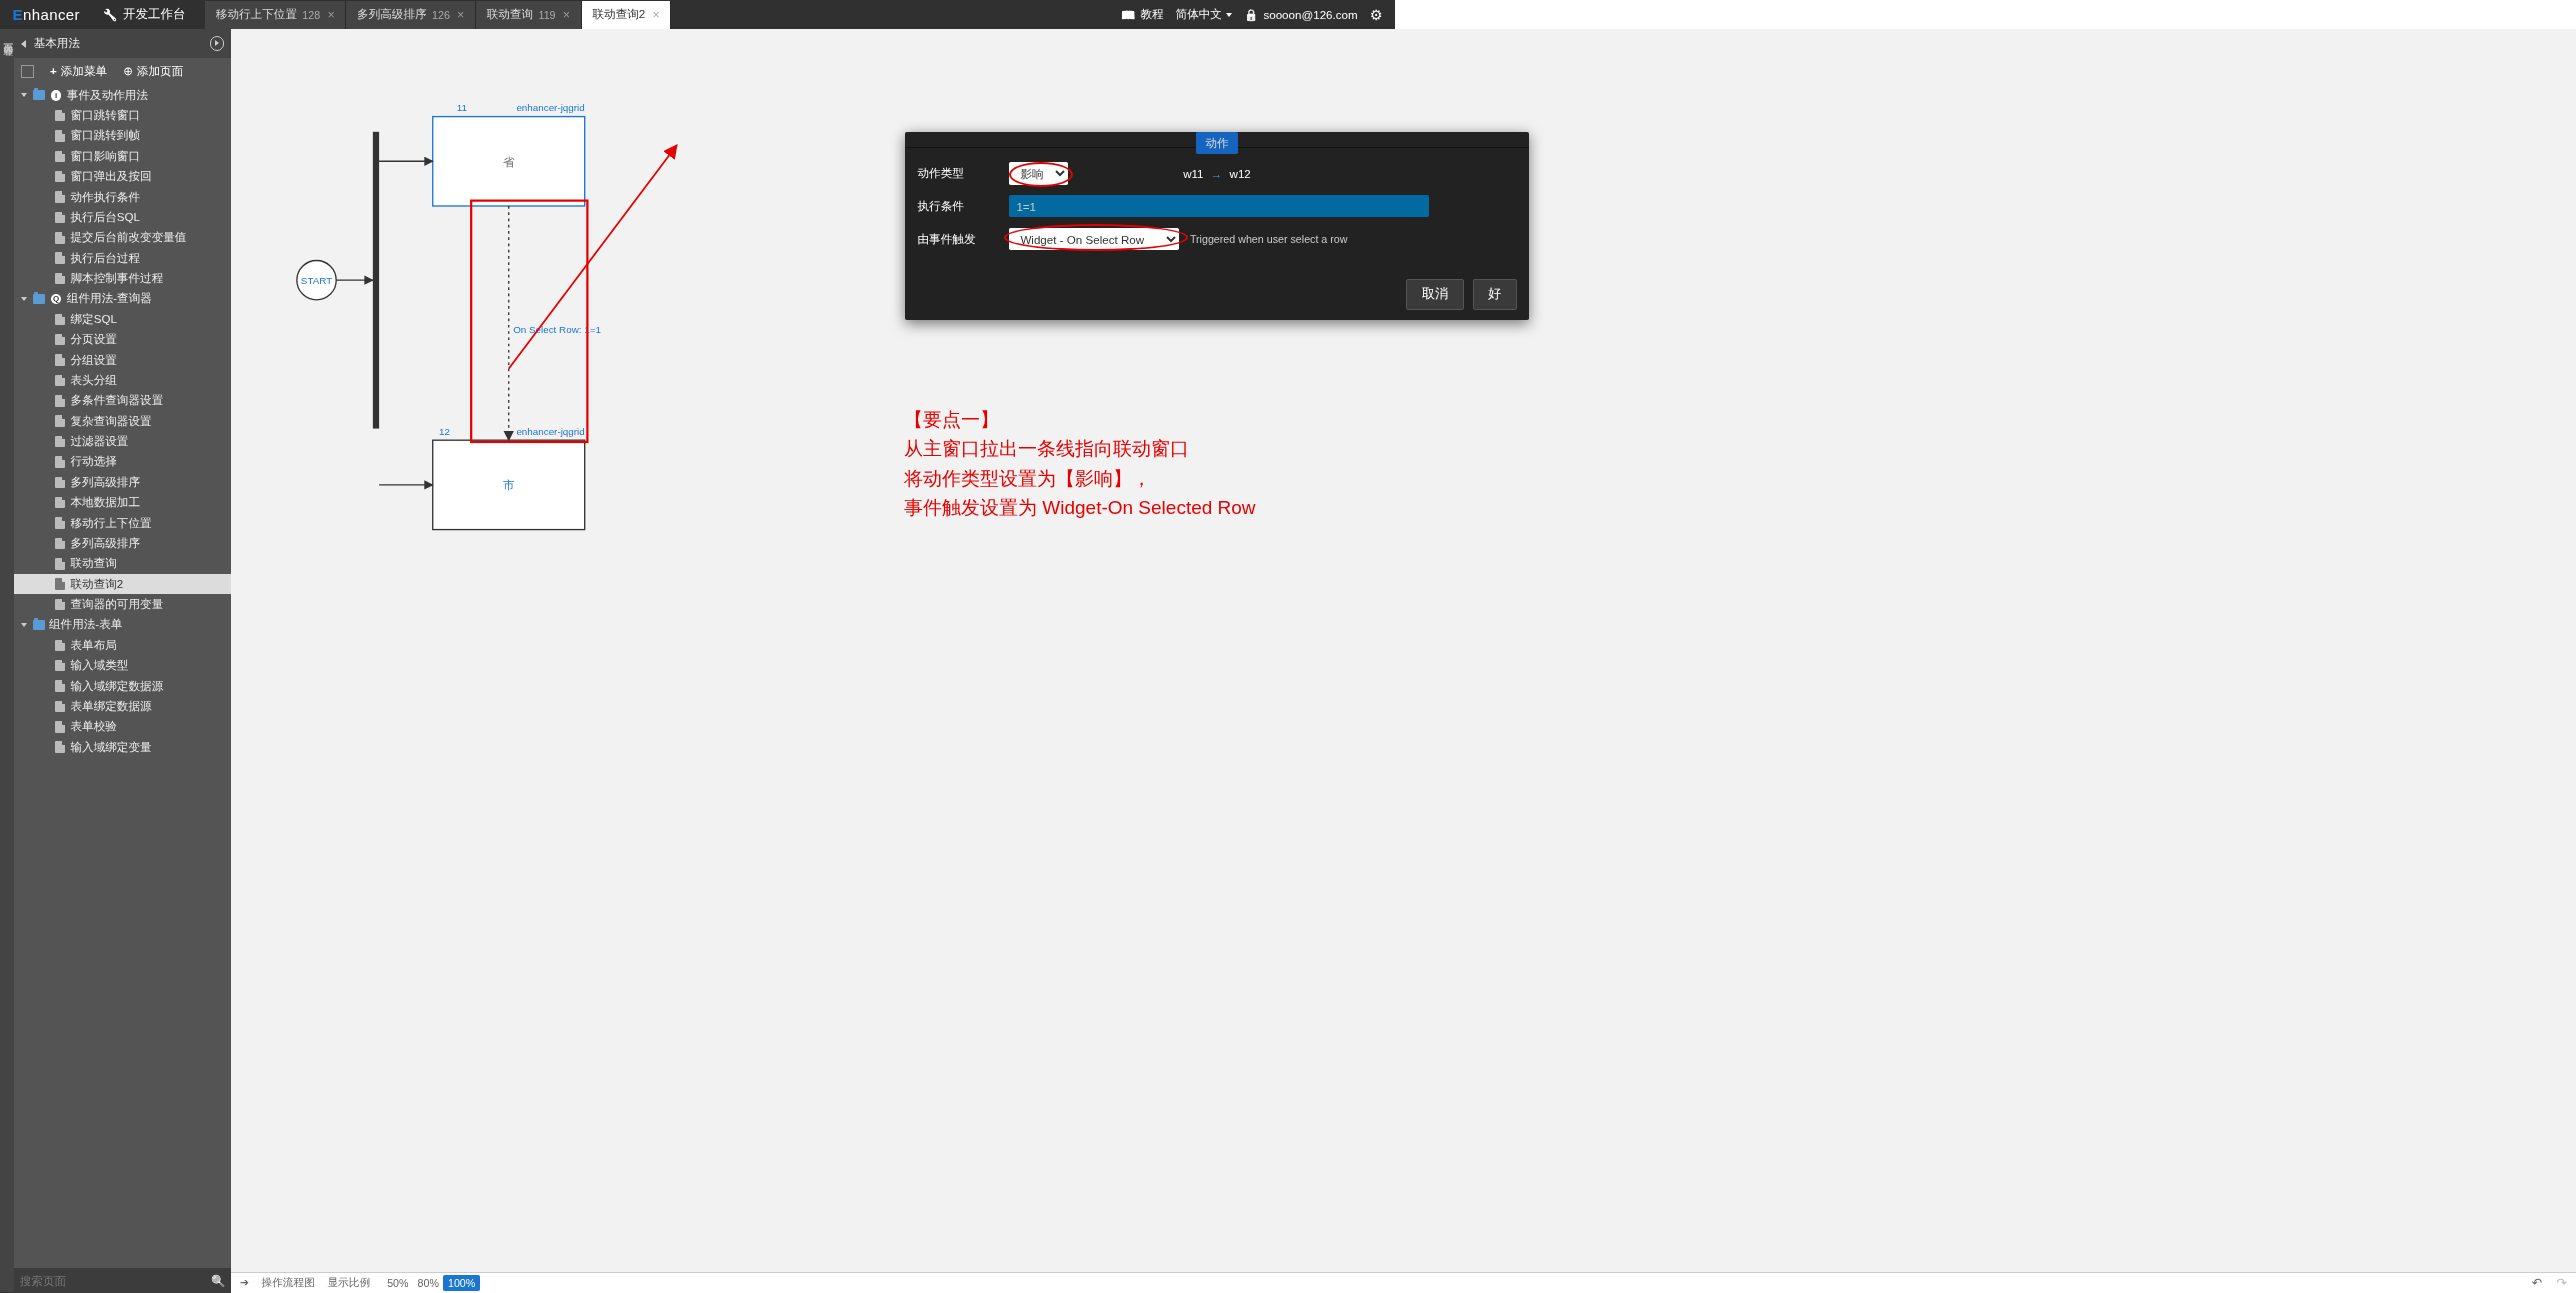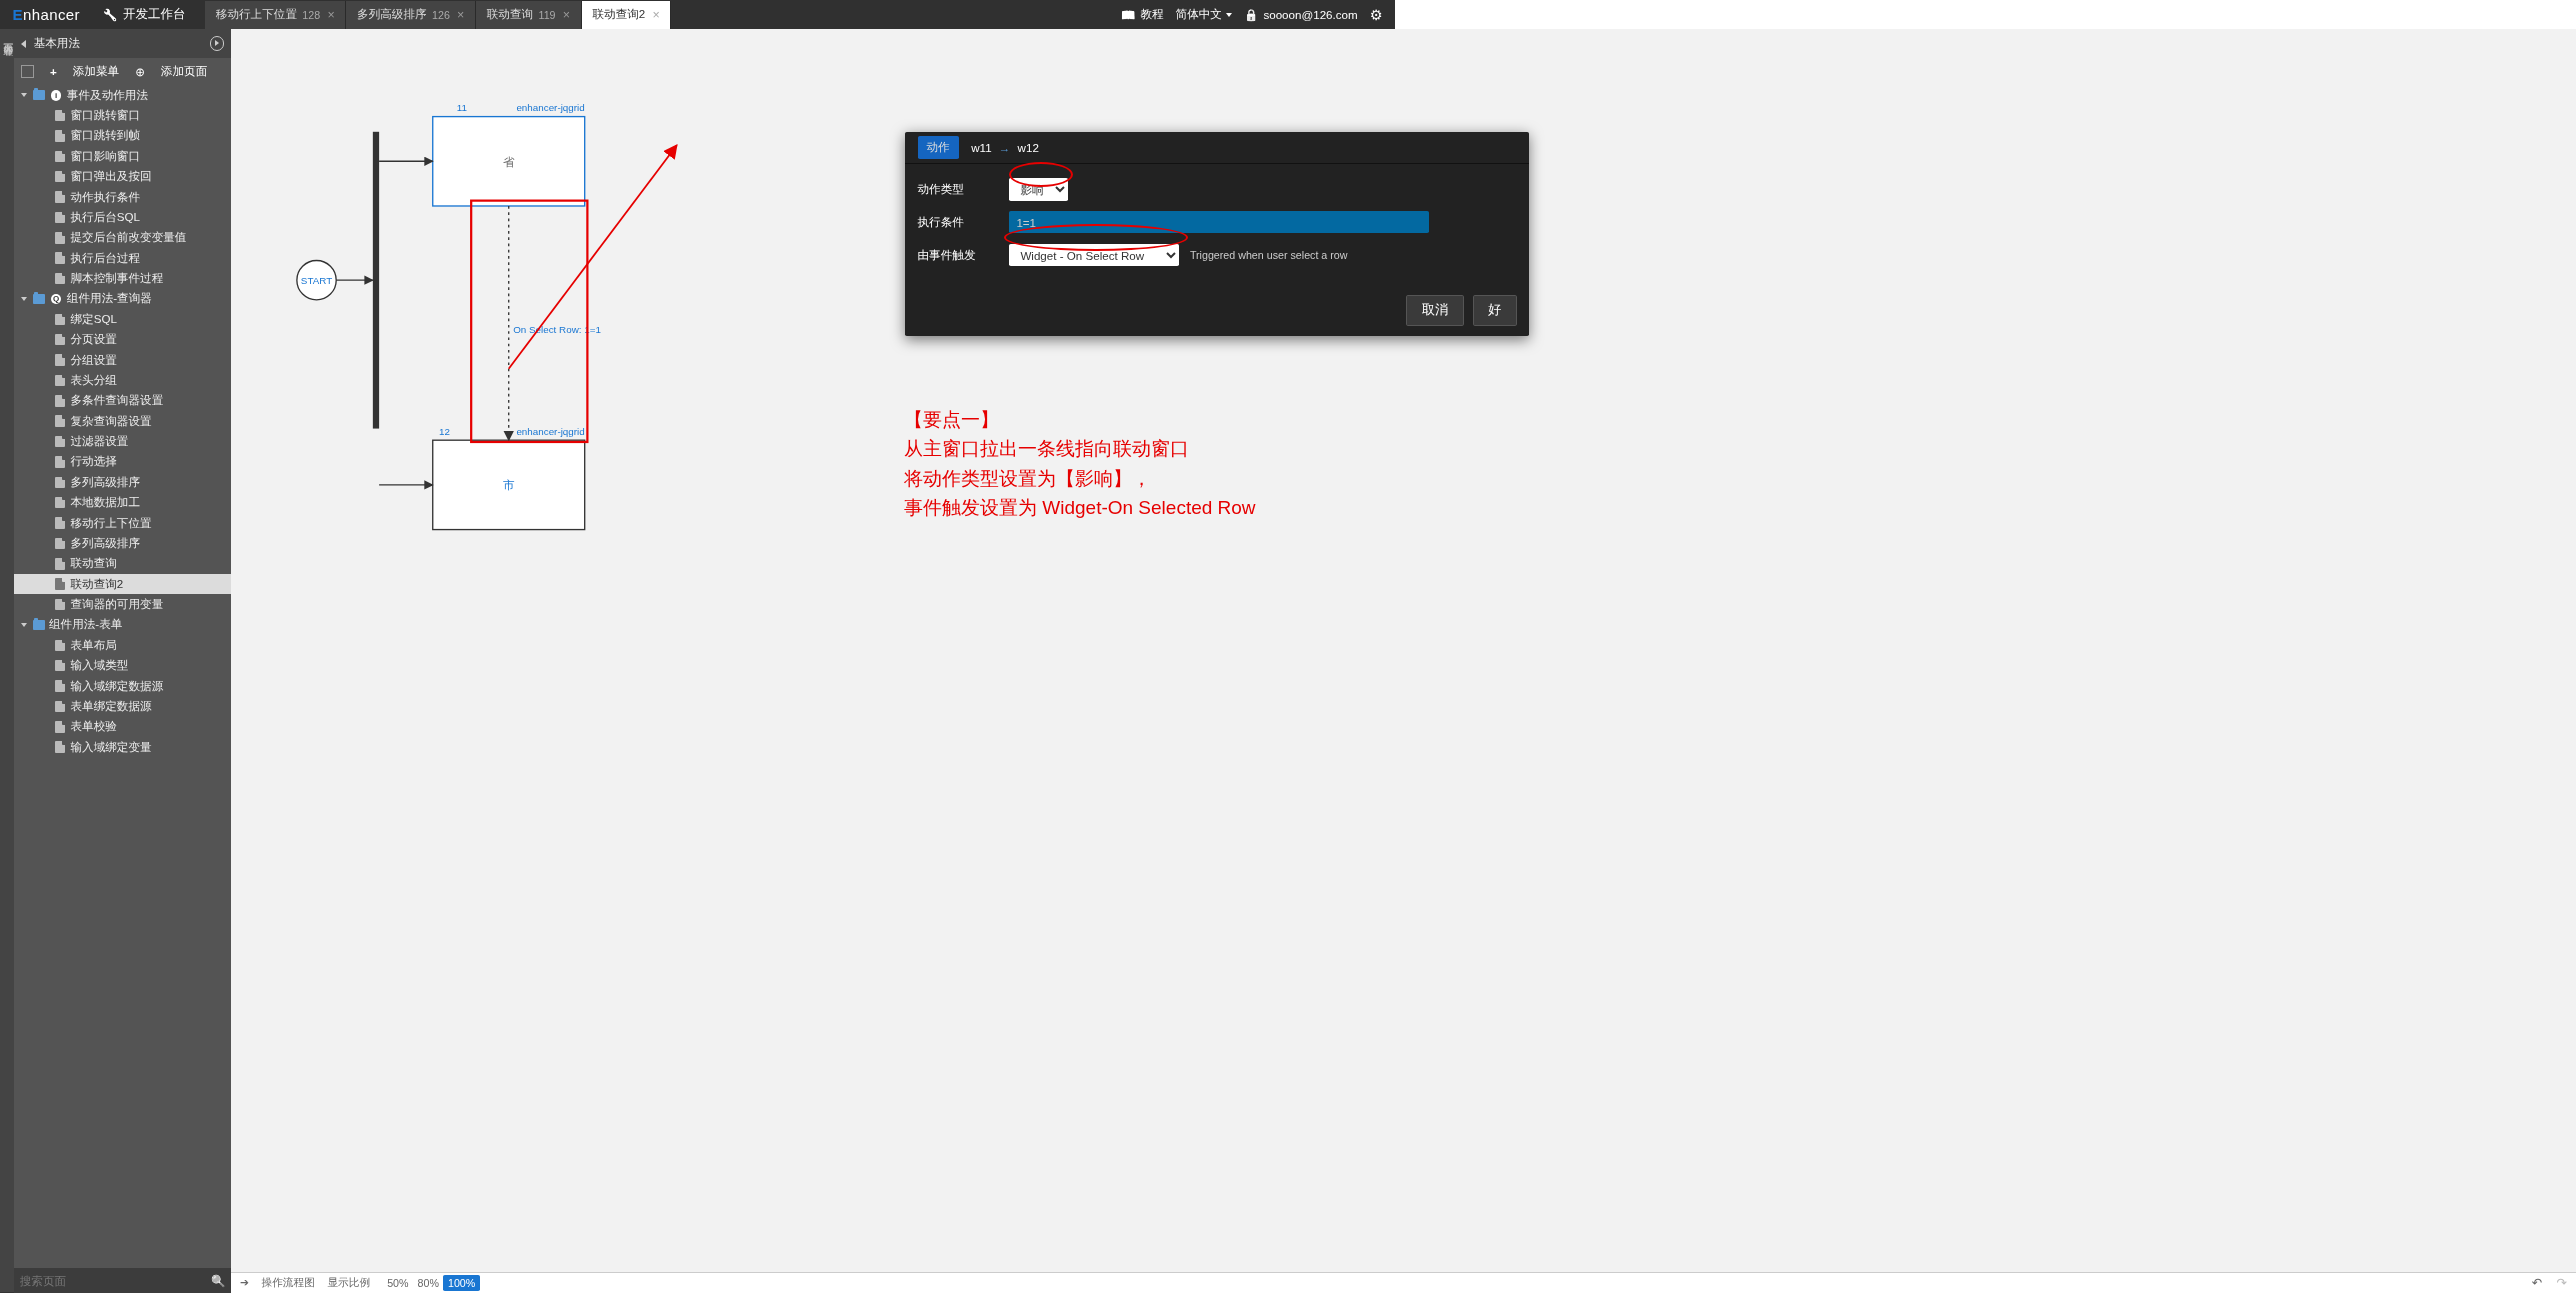--- a/index.html
+++ b/index.html
@@ -28,21 +28,21 @@
     .left-col { position: absolute; top: 29px; left: 0; width: 231px; bottom: 0; background: #545454; color: #eee; display: flex; }
     .vert-tabs { width: 14.3px; background: #444; writing-mode: vertical-rl; text-orientation: upright; font-size: 9.8px; color: #ccc; padding-top: 1.8px; letter-spacing: 0.9px; }
     .vert-tabs div { padding: 5.4px 0; border-bottom: 0.9px solid #333; }
     .sidebar { flex: 1; display: flex; flex-direction: column; }
     .side-top { height: 29px; background: #444; display: flex; align-items: center; padding: 0 7.2px; gap: 7.2px; font-weight: 500; }
     .side-top .lefticn { display:inline-block;width:0;height:0;border-top:4.5px solid transparent;border-bottom:4.5px solid transparent;border-right:5.4px solid #ccc; }
     .side-top .play { margin-left:auto; display:inline-flex; width:14.3px; height:14.3px; border:0.9px solid #ccc; border-radius:50%; align-items:center; justify-content:center; }
     .side-top .play::after{content:"";display:block;width:0;height:0;border-top:3.6px solid transparent;border-bottom:3.6px solid transparent;border-left:4.5px solid #ccc;margin-left:0.9px;}
     .side-actions { height: 27px; display:flex; align-items:center; gap: 16px; padding: 0 7.2px; font-size: 11.6px; color:#fff; }
     .side-actions .sq{ width:12.5px;height:12.5px;border:0.9px solid #999;display:inline-block;}
-    .side-actions .act{display:flex;align-items:center;gap:16px;cursor:pointer;}
+    .side-actions .act{display:flex;align-items:flex-start;gap:4px;cursor:pointer;}
     .side-actions .plus::before{content:"+";font-weight:bold;}
     .side-actions .circ-plus::before{content:"⊕";}
     .tree { flex:1; overflow-y:auto; font-size: 11.6px; padding-bottom: 3.6px; }
     .tree-folder { display:flex; align-items:center; padding: 2.7px 7.2px; gap:3.6px; cursor:pointer; }
     .tree-folder .fld{width:12.5px;height:9.8px;background:#5b9bd5;border-radius:0.9px;position:relative;}
     .tree-folder .fld::before{content:"";position:absolute;top:-1.8px;left:0.9px;width:4.5px;height:1.8px;background:#5b9bd5;border-radius:0.9px 0.9px 0 0;}
     .tree-folder .arrow{display:inline-block;width:0;height:0;border-left:3.6px solid transparent;border-right:3.6px solid transparent;border-top:4.5px solid #ccc;margin-right:1.8px;}
     .tree-folder .badge{width:10.7px;height:10.7px;border-radius:50%;background:#fff;color:#333;font-size:8px;font-weight:bold;display:inline-flex;align-items:center;justify-content:center;margin:0 1.8px;}
     .tree-item { display:flex; align-items:center; padding: 2.7px 7.2px 2.7px 41px; gap:5.4px; cursor:pointer; }
     .tree-item .file{width:9.8px;height:11.6px;background:#bbb;border-radius:0.9px;position:relative;display:inline-block;}
@@ -53,21 +53,21 @@
     .side-search { height: 25px; display:flex; align-items:center; background:#3c3c3c; padding:0 5.4px; }
     .side-search input { flex:1; background:transparent; border:none; outline:none; color:#ccc; font-size:11.6px; }
     .side-search .mag::after{content:"🔍"; filter: grayscale(1) brightness(1.5); }
     
     
     .main { position:absolute; top:29px; left:231px; right:0; bottom:21.5px; background:#f2f2f2; }
     .canvas-svg { width:100%; height:100%; }
     
     
     .dialog { position:absolute; top:128px; left:674px; width:624px; background:#222; border-radius:1.8px; color:#ddd; font-size:11.6px; box-shadow:0 3.6px 14.3px rgba(0,0,0,0.5); }
-    .dlg-head { display:flex; align-items:center; height:32px; padding:0 12.5px; gap:12.5px; border-bottom:0.9px solid #111; }
+    .dlg-head { display:flex; align-items:center; height:16px; padding:0 12.5px; gap:12.5px; border-bottom:0.9px solid #111;flex-direction:column; }
     .dlg-badge { background:#1565c0; padding:3.6px 9px; border-radius:1.8px; font-size:11.6px; }
     .dlg-path { display:flex; align-items:center; gap:7.2px; color:#fff; }
     .dlg-path .arr{color:#5b9bd5;}
     .dlg-body { padding: 9px 12.5px 12.5px; }
     .dlg-row { display:flex; align-items:center; padding: 5.4px 0; gap: 10.7px; }
     .dlg-row .lbl { width: 81px; color:#fff; }
     .dlg-row select, .dlg-row .input { background:#fff; color:#333; border:none; padding:3.6px 7.2px; font-size:11.6px; border-radius:1.8px; }
     .dlg-row .input.wide { width: 420px; background:#0369a1; color:#ccc; padding:4.5px 7.2px; }
     .dlg-row select.evt { width: 170px; }
     .desc { color:#ccc; font-size:10.7px; }

